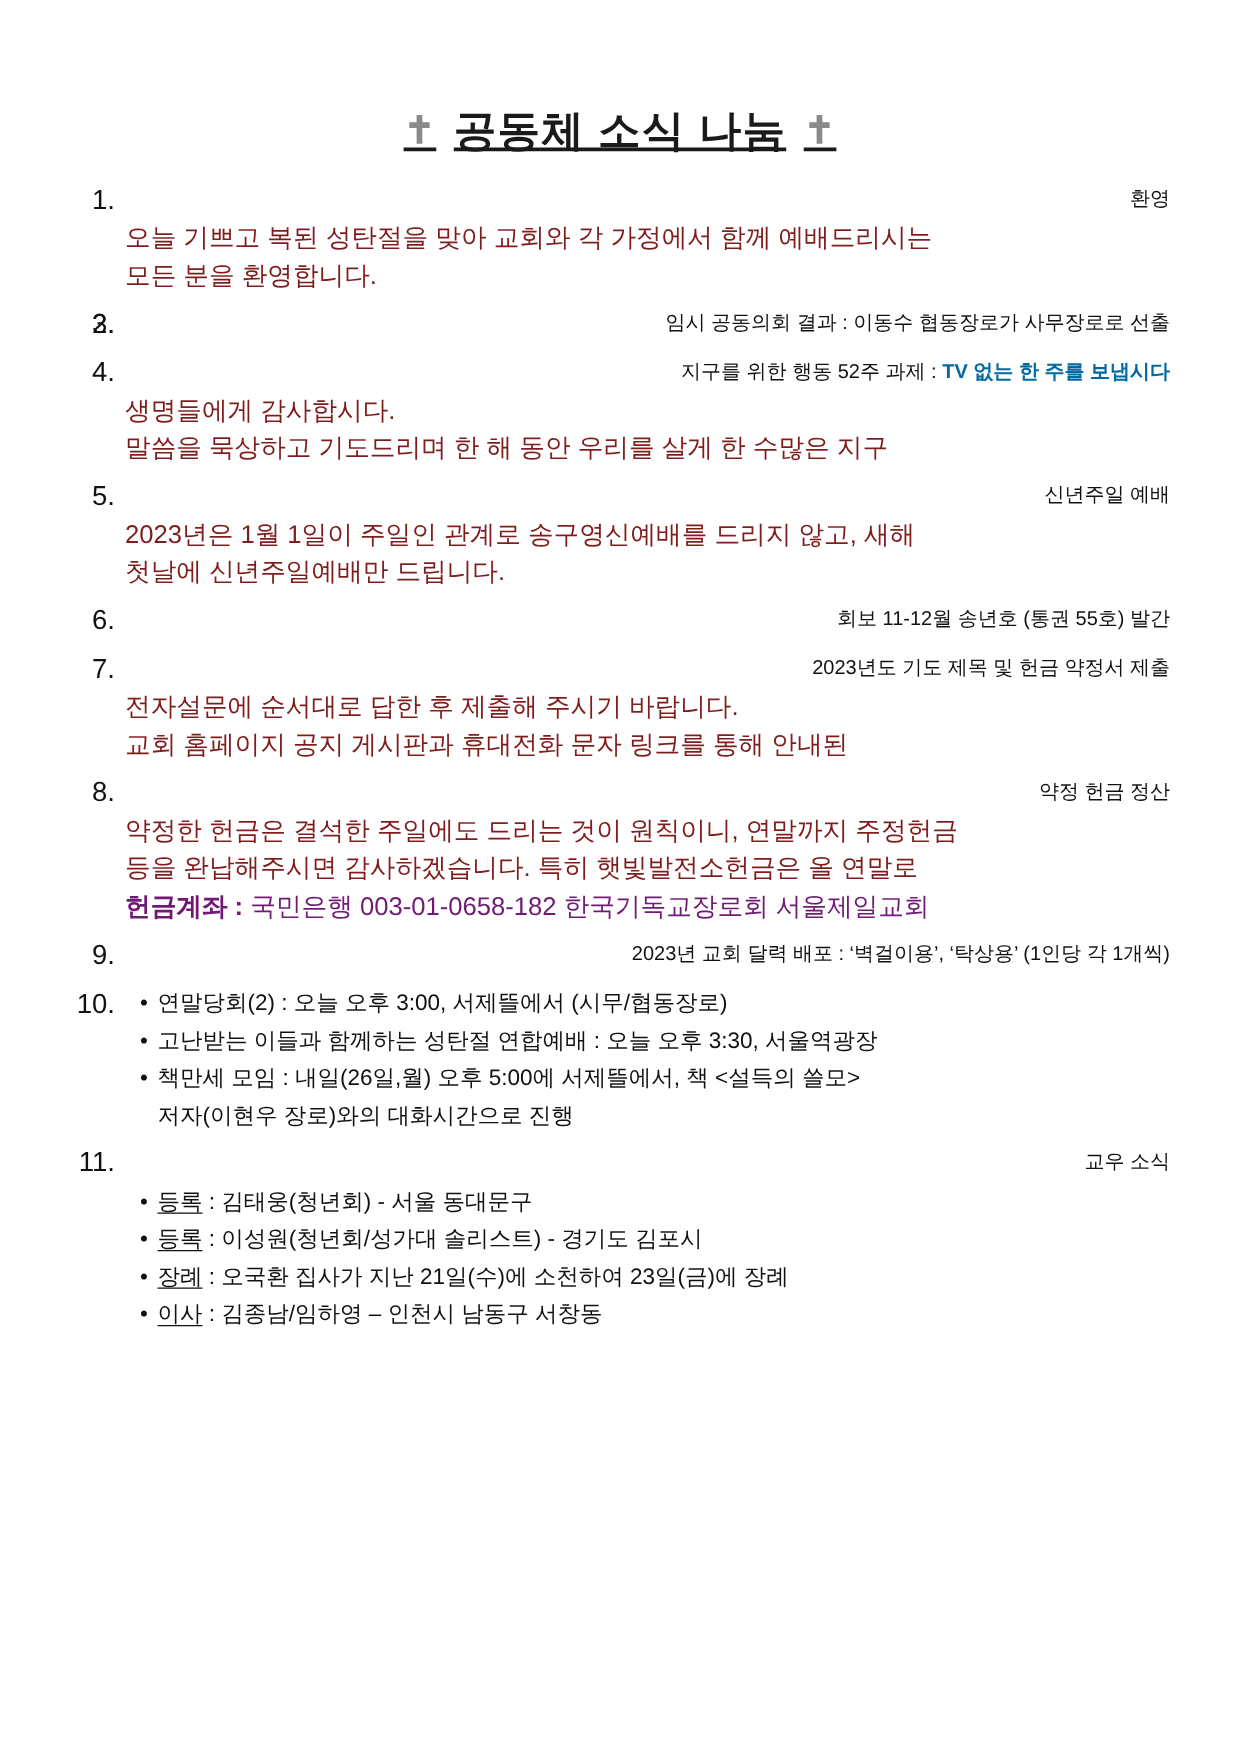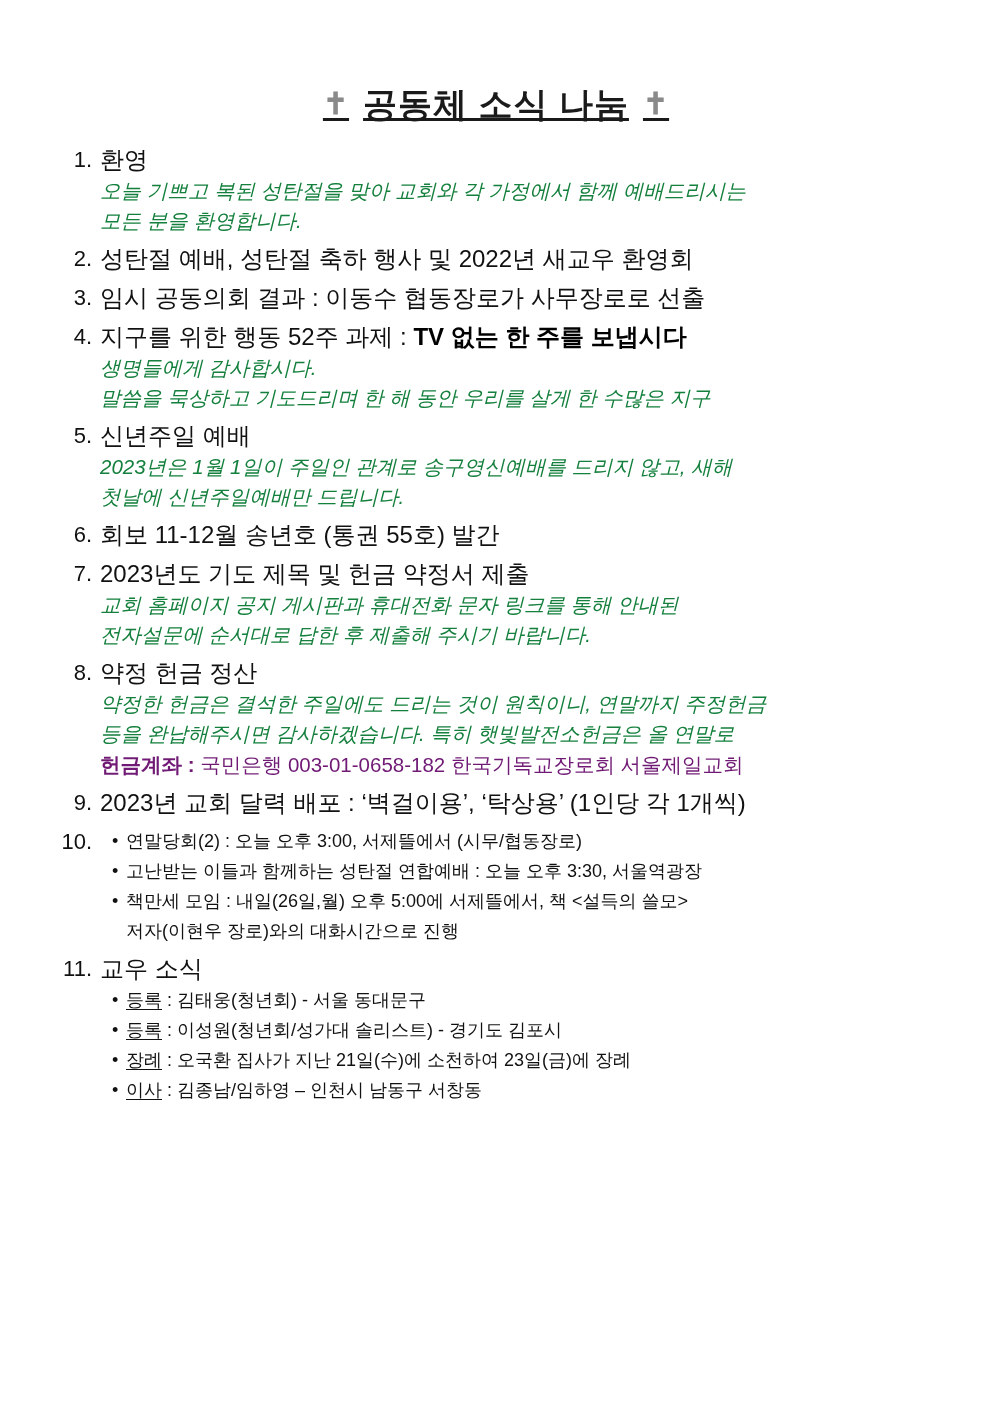--- a/index.html
+++ b/index.html
@@ -48,37 +48,37 @@
     position: absolute;
     left: 0;
     top: 0;
     width: 36px;
     text-align: right;
     font-size: 22px;
     line-height: 32px;
     color: #111;
   }
   .head {
-    font-size: 24px;
+    font-size: 16px;
     line-height: 32px;
     color: #111;
     white-space: pre-wrap;
+    text-align: right;
   }
   .body-lines {
     font-size: 20.5px;
     line-height: 30px;
-    color: #15803d;
+    color: #7f1d1d;
     white-space: pre-wrap;
-    font-style: italic;
   }
   .body-lines div {
     white-space: pre-wrap;
   }
   .accent-green {
-    color: #000000;
+    color: #0369a1;
     font-weight: bold;
   }
   .account-line {
     color: #701a75;
     font-size: 20.5px;
     line-height: 31px;
   }
   .account-line .label {
     font-weight: bold;
   }
@@ -122,21 +122,20 @@
   </h1>
 
   <ol class="items" id="items-list">
       <li class="item">
         <span class="num">1.</span>
         <div class="head"><span>환영</span></div>
         <div class="body-lines"><div>오늘 기쁘고 복된 성탄절을 맞아 교회와 각 가정에서 함께 예배드리시는</div><div>모든 분을 환영합니다.</div></div>
       </li>
       <li class="item">
         <span class="num">2.</span>
-        <div class="head"><span>성탄절 예배, 성탄절 축하 행사 및 2022년 새교우 환영회</span></div>
       </li>
       <li class="item">
         <span class="num">3.</span>
         <div class="head"><span>임시 공동의회 결과 : 이동수 협동장로가 사무장로로 선출</span></div>
       </li>
       <li class="item">
         <span class="num">4.</span>
         <div class="head"><span>지구를 위한 행동 52주 과제 : </span><span class="accent-green">TV 없는 한 주를 보냅시다</span></div>
         <div class="body-lines"><div>생명들에게 감사합시다.</div><div>말씀을 묵상하고 기도드리며 한 해 동안 우리를 살게 한 수많은 지구</div></div>
       </li>
@@ -145,21 +144,21 @@
         <div class="head"><span>신년주일 예배</span></div>
         <div class="body-lines"><div>2023년은 1월 1일이 주일인 관계로 송구영신예배를 드리지 않고, 새해</div><div>첫날에 신년주일예배만 드립니다.</div></div>
       </li>
       <li class="item">
         <span class="num">6.</span>
         <div class="head"><span>회보 11-12월 송년호 (통권 55호) 발간</span></div>
       </li>
       <li class="item">
         <span class="num">7.</span>
         <div class="head"><span>2023년도 기도 제목 및 헌금 약정서 제출</span></div>
-        <div class="body-lines"><div>교회 홈페이지 공지 게시판과 휴대전화 문자 링크를 통해 안내된</div><div>전자설문에 순서대로 답한 후 제출해 주시기 바랍니다.</div></div>
+        <div class="body-lines"><div>전자설문에 순서대로 답한 후 제출해 주시기 바랍니다.</div><div>교회 홈페이지 공지 게시판과 휴대전화 문자 링크를 통해 안내된</div></div>
       </li>
       <li class="item">
         <span class="num">8.</span>
         <div class="head"><span>약정 헌금 정산</span></div>
         <div class="body-lines"><div>약정한 헌금은 결석한 주일에도 드리는 것이 원칙이니, 연말까지 주정헌금</div><div>등을 완납해주시면 감사하겠습니다. 특히 햇빛발전소헌금은 올 연말로</div></div>
         <div class="account-line"><span class="label">헌금계좌 : </span><span>국민은행 003-01-0658-182 한국기독교장로회 서울제일교회</span></div>
       </li>
       <li class="item">
         <span class="num">9.</span>
         <div class="head"><span>2023년 교회 달력 배포 : ‘벽걸이용’, ‘탁상용’ (1인당 각 1개씩)</span></div>

